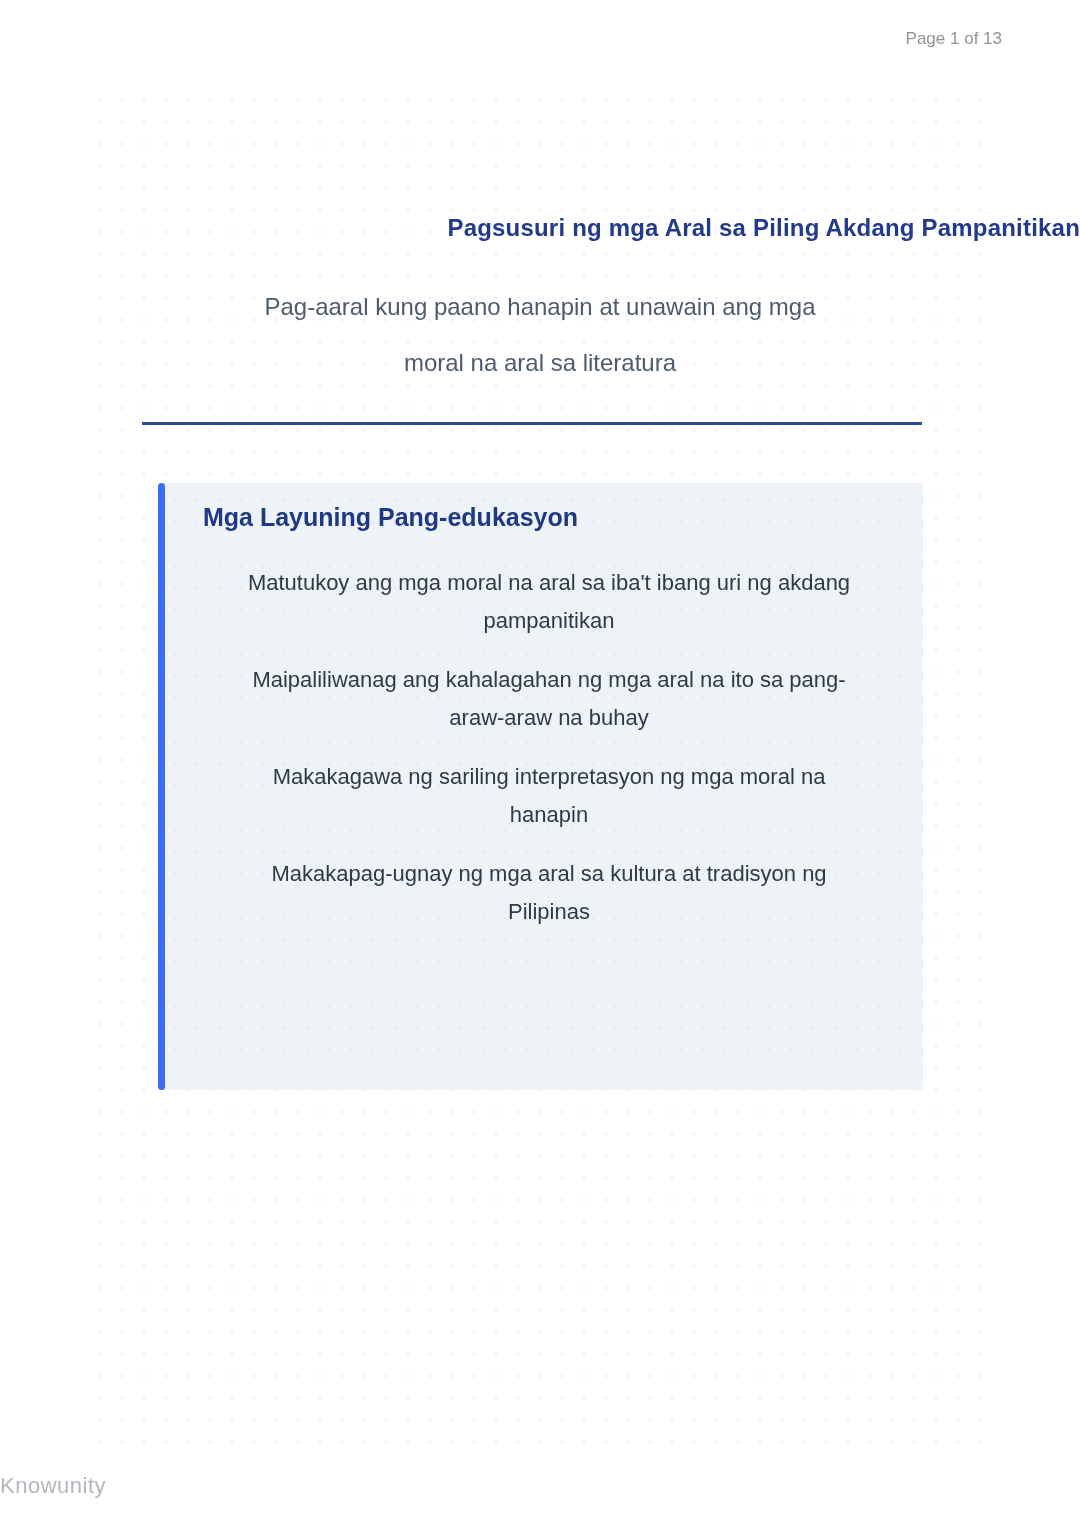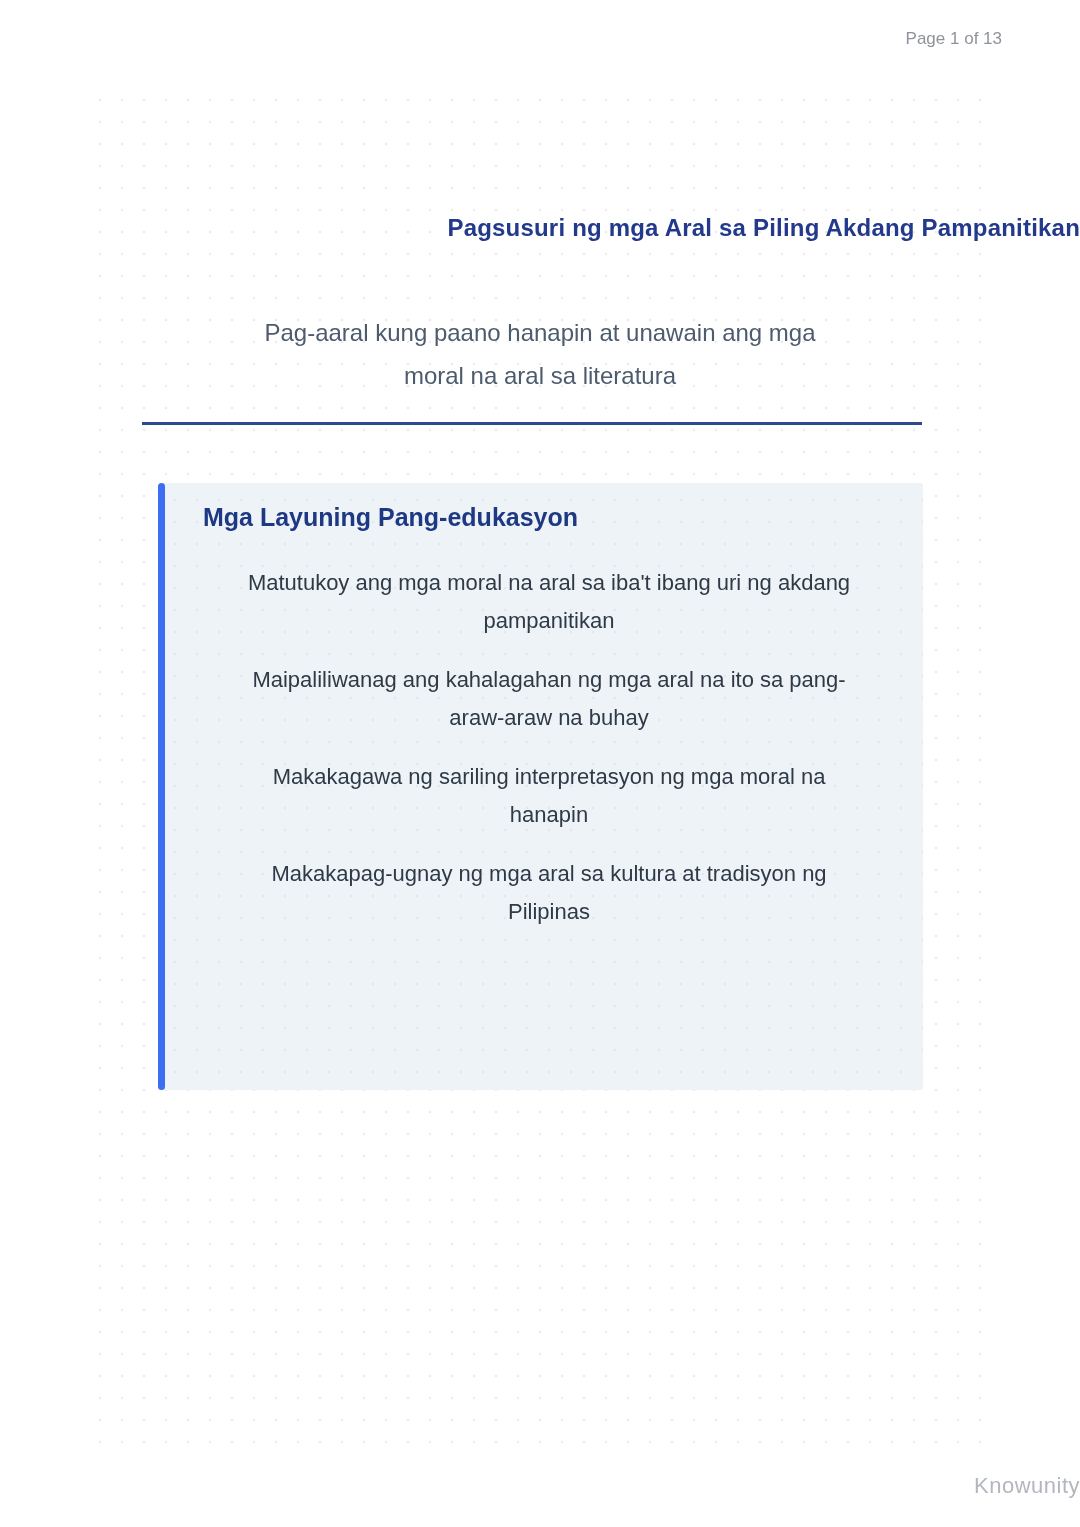--- a/index.html
+++ b/index.html
@@ -48,23 +48,22 @@
   }
   .doc-subtitle {
     position: absolute;
     top: 279px;
     left: 0;
     width: 100%;
     text-align: center;
     font-size: 24px;
     font-weight: 400;
     color: #4d5b6e;
-    line-height: 43px;
+    line-height: 56px;
     white-space: pre-line;
-    margin-top: 32px;
   }
   .divider {
     position: absolute;
     top: 422px;
     left: 142px;
     width: 780px;
     height: 3px;
     background: #2e4a8f;
     border: none;
     margin: 0;
@@ -104,21 +103,21 @@
     line-height: 38px;
     color: #2f3a47;
     white-space: pre-line;
     text-align: center;
   }
   .footer-brand {
     position: absolute;
     top: 1473px;
     left: 0;
     width: 100%;
-    text-align: right;
+    text-align: left;
     font-size: 22px;
     color: #b3b7bd;
     letter-spacing: 0.5px;
   }
 </style>
 </head>
 <body>
 
 <div class="page">
 

